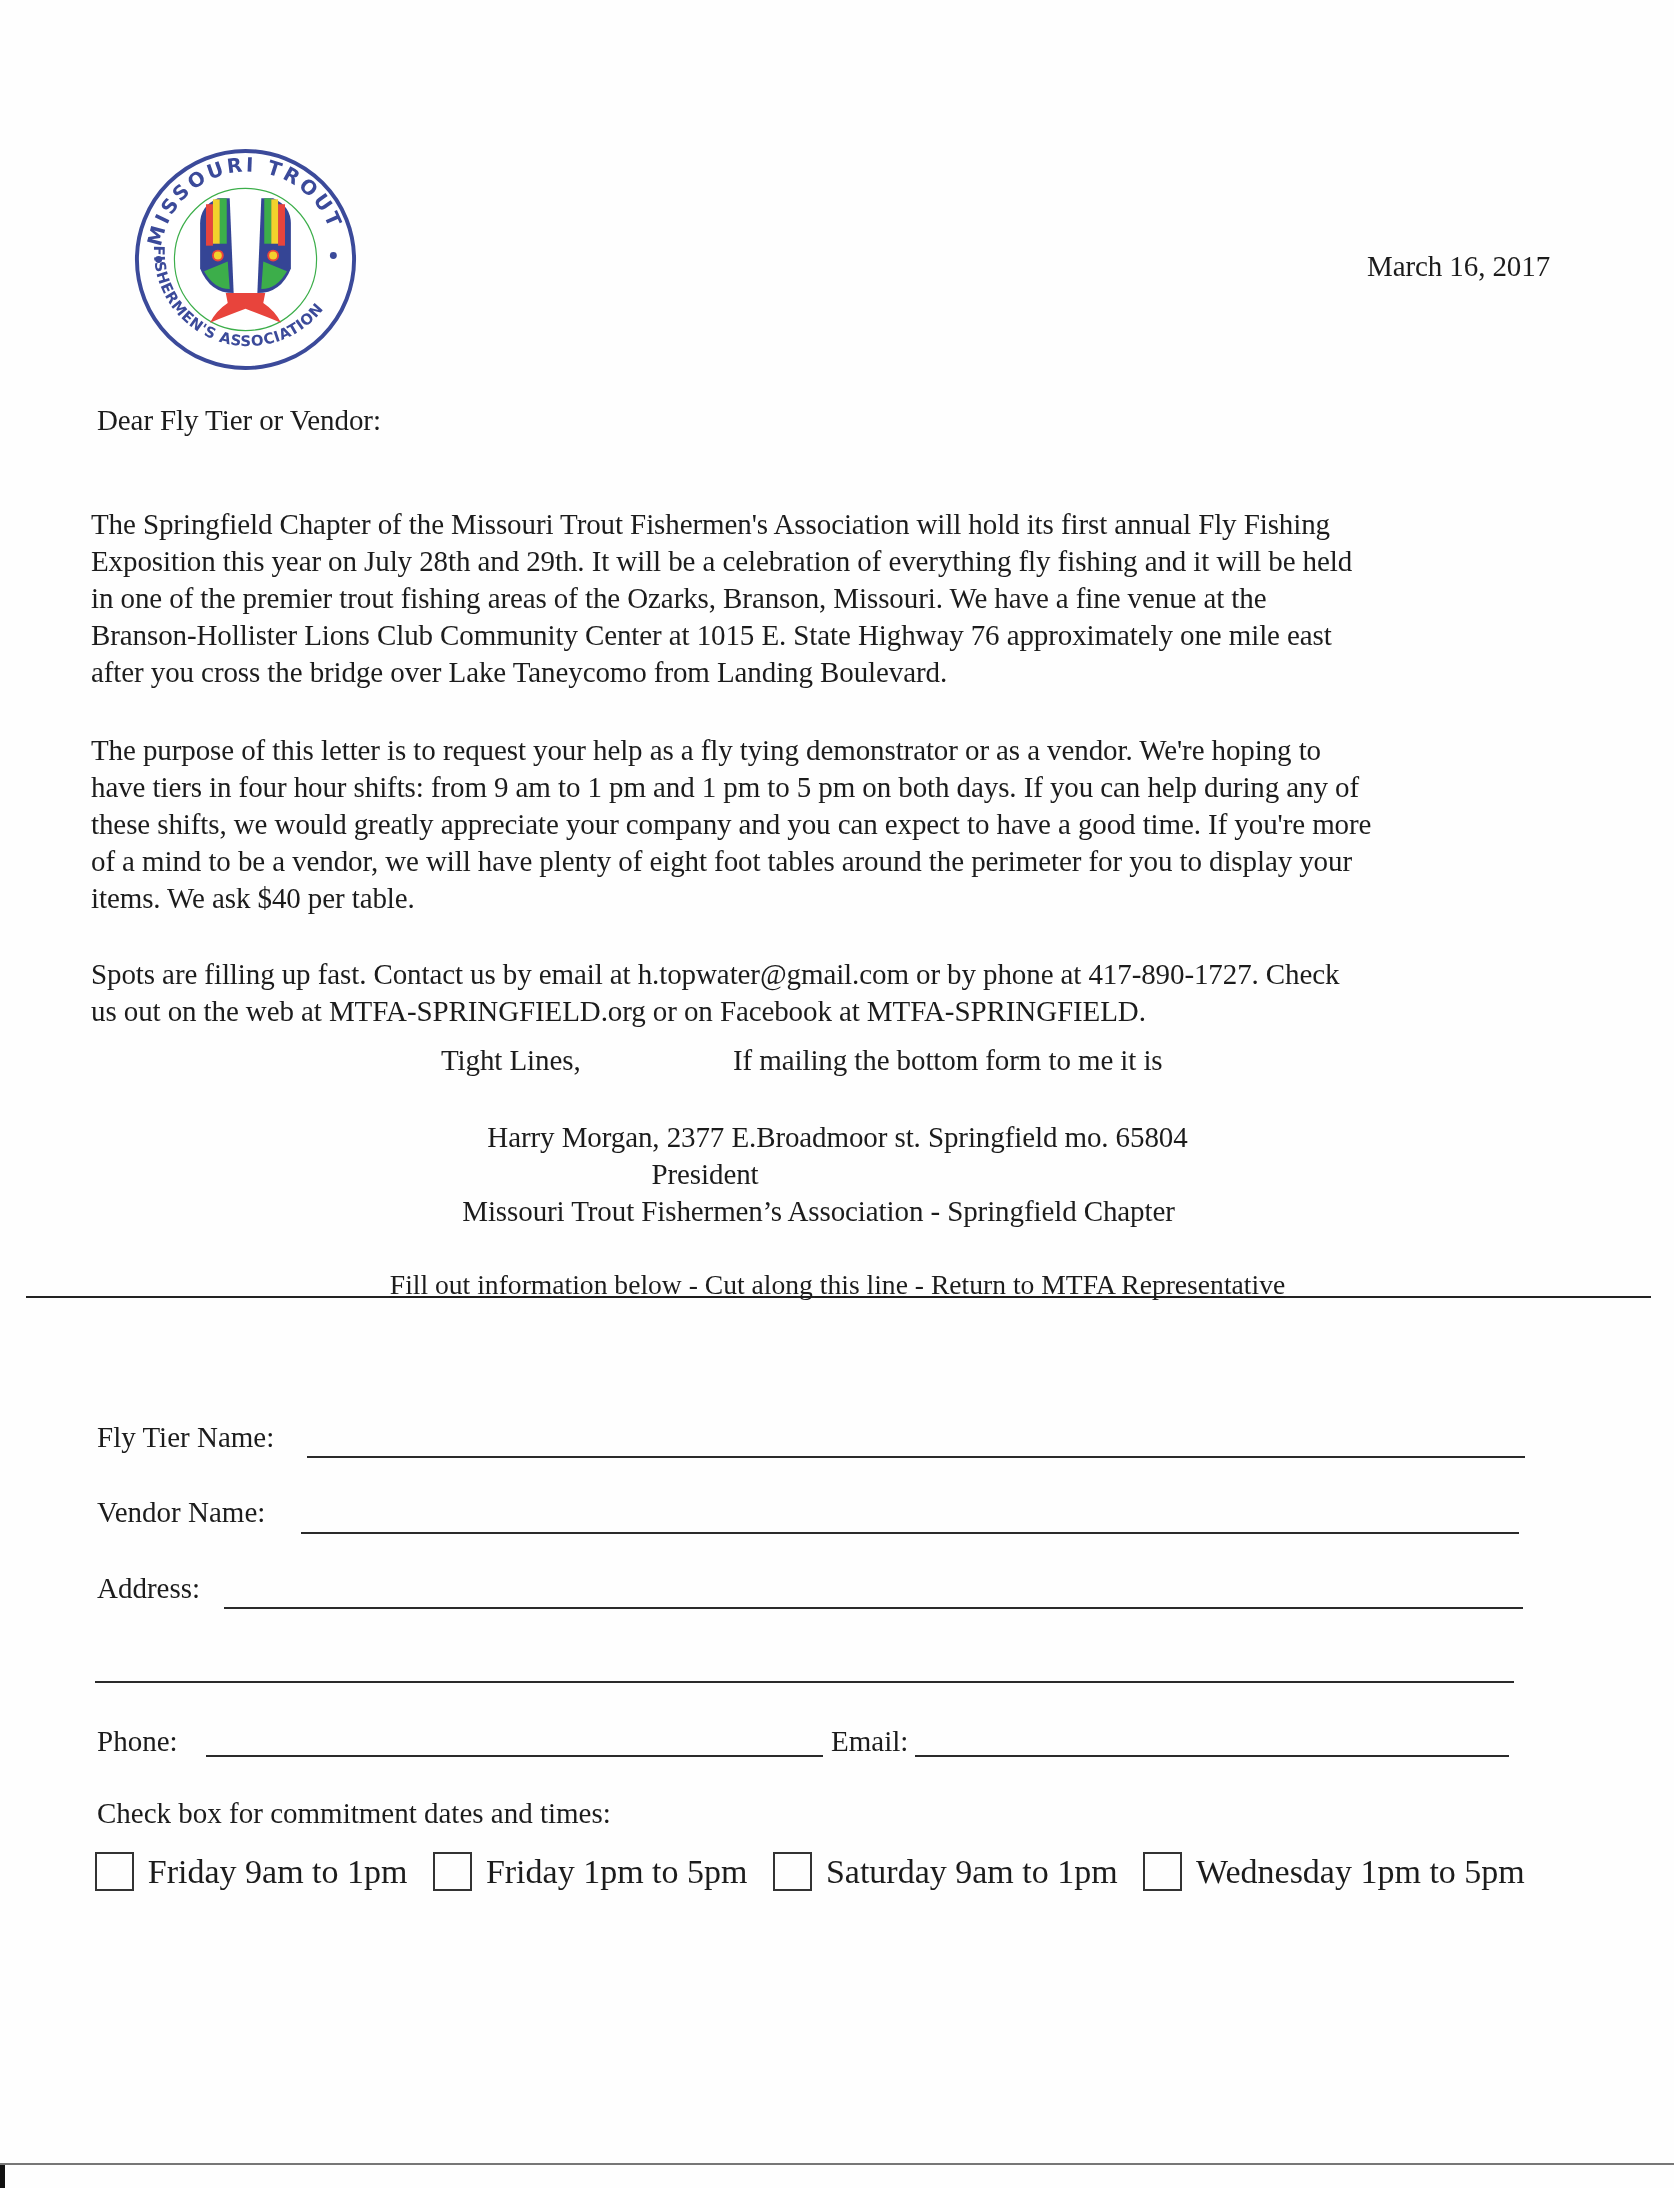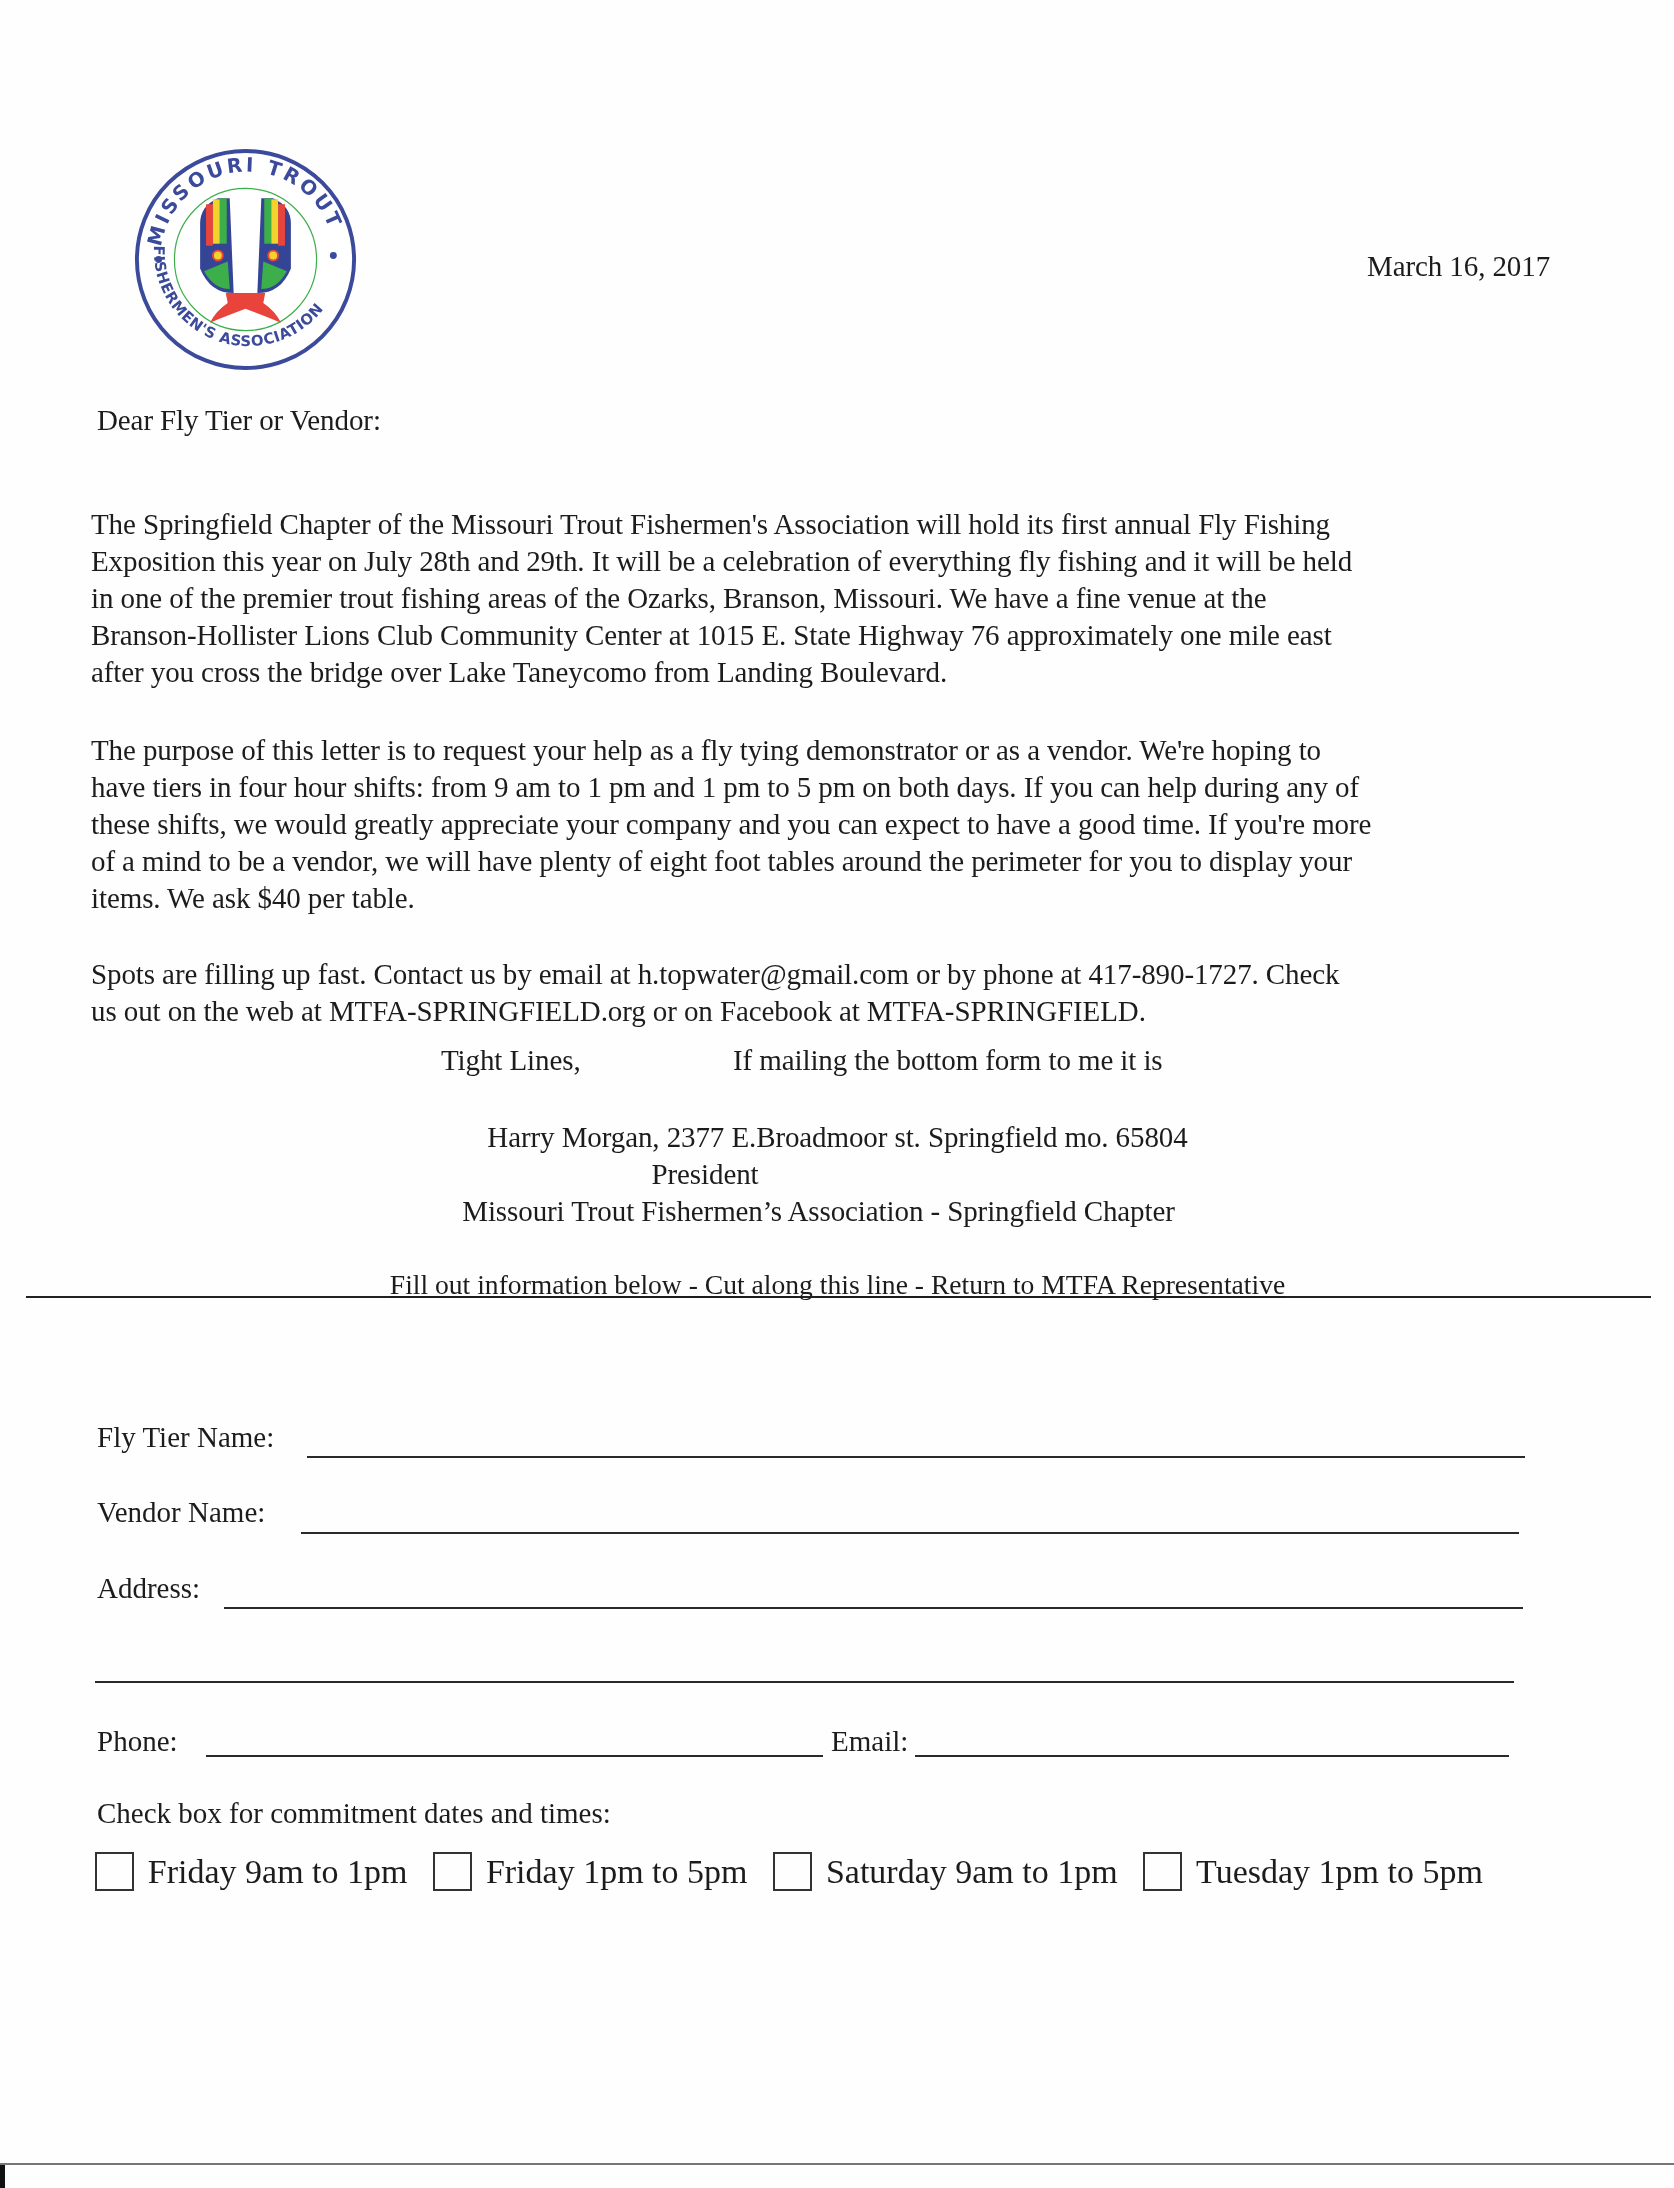--- a/index.html
+++ b/index.html
@@ -136,19 +136,19 @@
   <div class="cb-item">
     <div class="cb"></div>
     <span>Friday 1pm to 5pm</span>
   </div>
   <div class="cb-item">
     <div class="cb"></div>
     <span>Saturday 9am to 1pm</span>
   </div>
   <div class="cb-item">
     <div class="cb"></div>
-    <span>Tuesday 1pm to 5pm</span>
+    <span>Wednesday 1pm to 5pm</span>
   </div>
 </div>
 
 <div id="page-edge" class="abs"></div>
 <div id="page-corner" class="abs"></div>
 
 
 </body></html>

